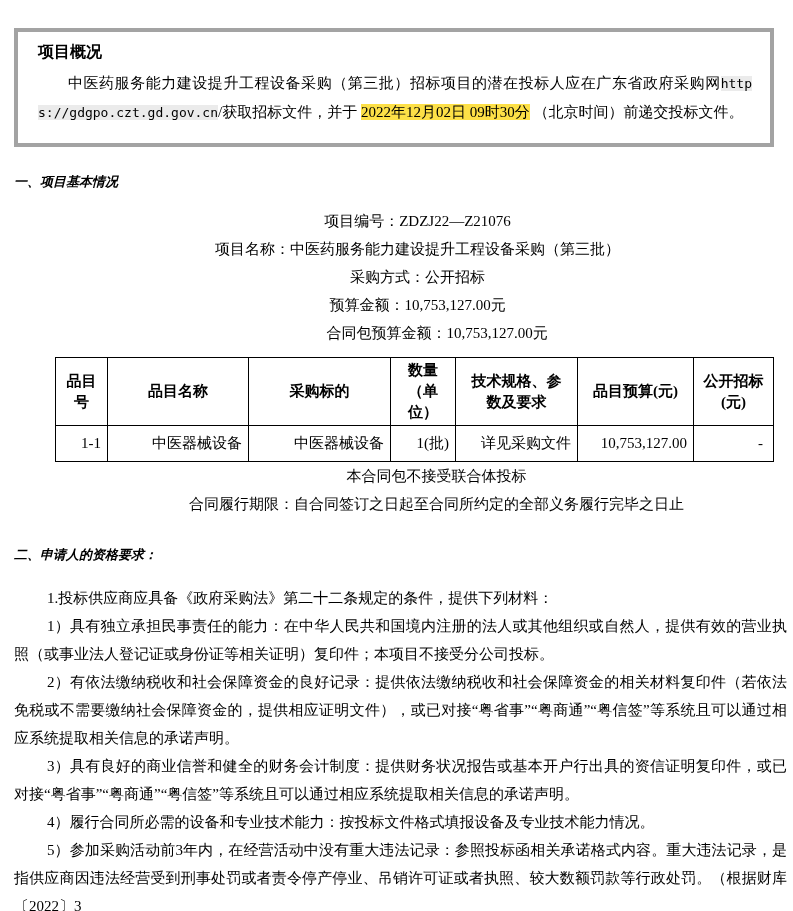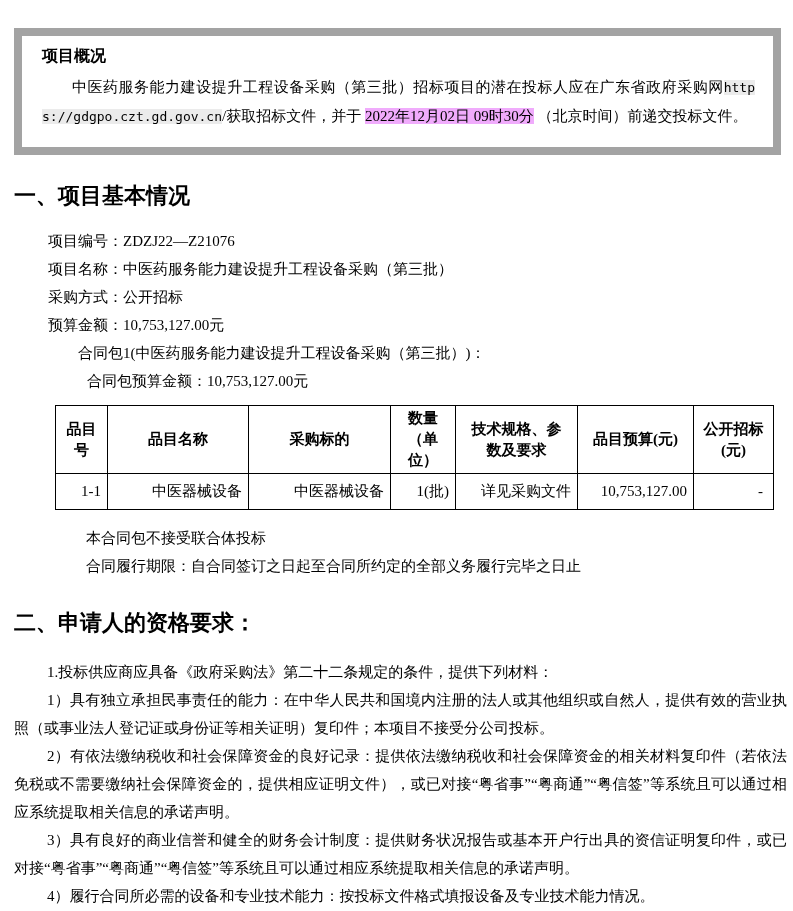--- a/index.html
+++ b/index.html
@@ -10,56 +10,57 @@
   body {
     width: 793px; height: 911px;
     overflow: hidden;
     font-family: "Liberation Serif", "DejaVu Serif", serif;
     font-size: 15px;
   }
   .page { padding: 28px 6px 0 14px; }
 
   
   .overview-box {
-    border: 8px solid #a3a3a3;
-    margin-right: 6px;
+    border: 4px solid #a3a3a3;
+    margin-right: 13px;
     padding: 10px 18px 16px 20px;
   }
   .box-title {
     font-weight: bold;
     font-size: 16px;
     margin: 0 0 6px 0;
   }
   .box-para {
     margin: 0;
     line-height: 28px;
     text-indent: 2em;
     text-align: justify;
     word-break: break-all;
   }
   .url {
     font-family: "DejaVu Sans Mono", monospace;
     font-size: 13px;
     background: #ebebeb;
   }
-  .hl { background: #f0abfc; }
+  .hl { background: #fde047; }
 
   
   h2 {
-    font-size: 22px;
+    font-size: 13px;
     font-weight: bold;
     margin: 26px 0 16px 0;
+    font-style: italic;
   }
   h2.second { margin-top: 28px; margin-bottom: 20px; }
-  p { margin: 0; line-height: 28px; }
+  p { margin: 0; line-height: 28px; text-align: center; }
   .item { padding-left: 34px; }
   .pkg  { padding-left: 64px; }
   .pkg2 { padding-left: 73px; }
   .note { padding-left: 72px; }
-  .notes { margin-top: 14px; }
+  .notes { }
   .para {
     text-indent: 2.2em;
     text-align: justify;
   }
 
   
   table {
     border-collapse: collapse;
     table-layout: fixed;
     width: 718px;
@@ -94,21 +95,20 @@
     <p class="box-para"><span>中医药服务能力建设提升工程设备采购（第三批）招标项目的潜在投标人应在广东省政府采购网</span><span class="url">https://gdgpo.czt.gd.gov.cn</span><span>/获取招标文件，并于 </span><span class="hl">2022年12月02日 09时30分</span><span> （北京时间）前递交投标文件。</span></p>
   </div>
 
   <h2>一、项目基本情况</h2>
 
   <p class="item">项目编号：ZDZJ22—Z21076</p>
   <p class="item">项目名称：中医药服务能力建设提升工程设备采购（第三批）</p>
   <p class="item">采购方式：公开招标</p>
   <p class="item">预算金额：10,753,127.00元</p>
 
-  <p class="pkg">合同包1(中医药服务能力建设提升工程设备采购（第三批）)：</p>
   <p class="pkg2">合同包预算金额：10,753,127.00元</p>
 
   <table>
     <colgroup>
       <col style="width:52px">
         <col style="width:141px">
         <col style="width:142px">
         <col style="width:65px">
         <col style="width:122px">
         <col style="width:116px">

